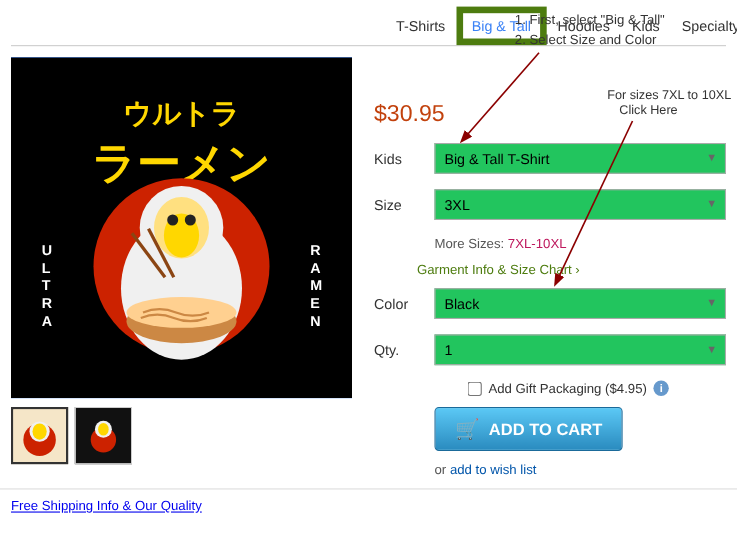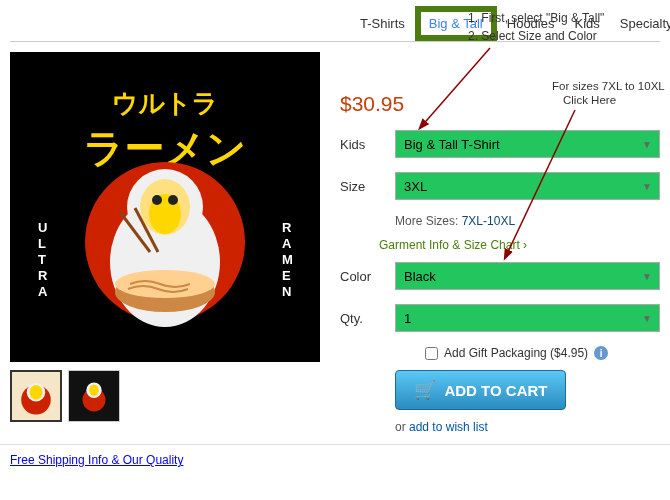--- a/index.html
+++ b/index.html
@@ -116,21 +116,21 @@
       -webkit-appearance: none;
       cursor: pointer;
     }
 
     .more-sizes {
       margin-left: 55px;
       font-size: 12px;
       color: #555;
     }
     .more-sizes a {
-      color: #0c4a6e;
+      color: #be185d;
       text-decoration: none;
     }
 
     .size-chart-link {
       margin-left: 39px;
       font-size: 12px;
       color: #4d7c0f;
       text-decoration: none;
     }
 

